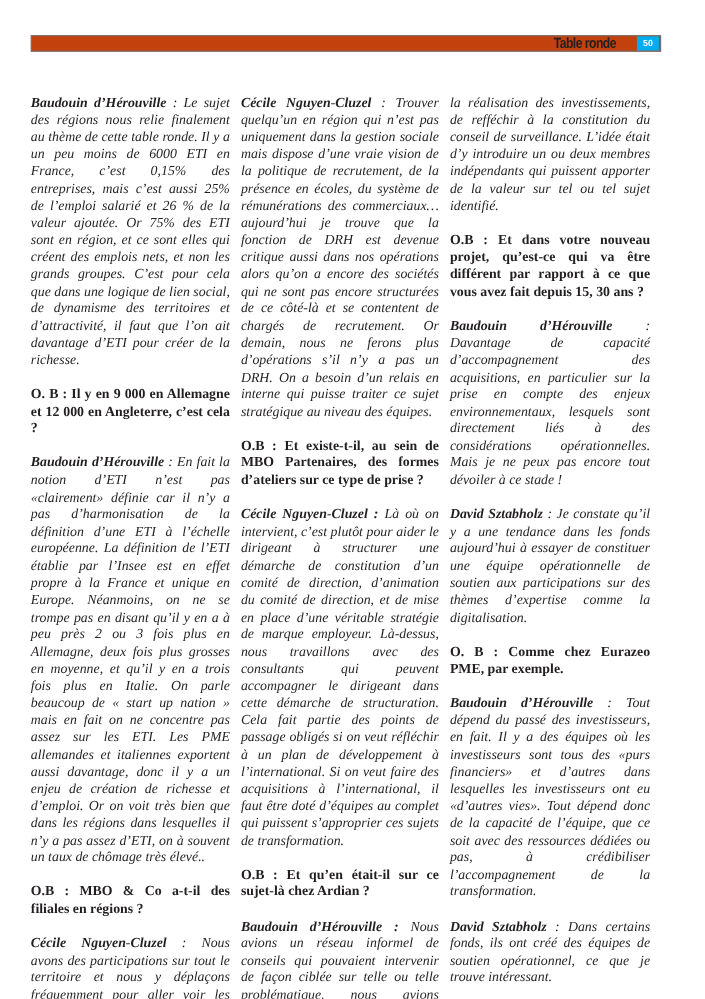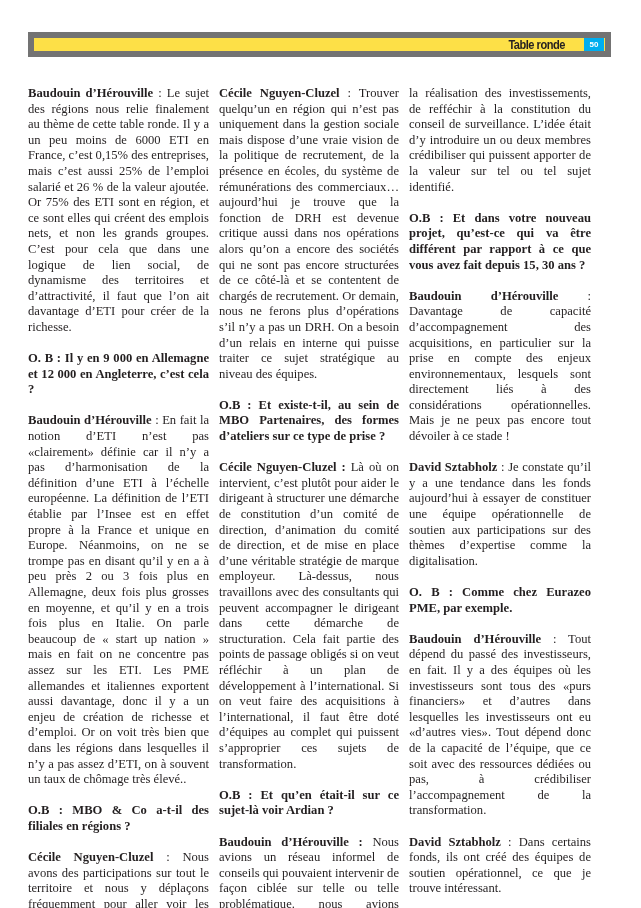--- a/index.html
+++ b/index.html
@@ -14,22 +14,22 @@
       overflow: hidden;
       font-family: "Liberation Serif", "DejaVu Serif", serif;
       color: #231f20;
     }
     .header-bar {
       position: absolute;
       left: 28px;
       top: 32px;
       width: 571px;
       height: 13px;
-      border: 6px solid #737373;
-      background: #fde047;
+      border: 1px solid #737373;
+      background: #c2410c;
     }
     .section-title {
       position: absolute;
       right: 40px;
       top: -2px;
       font-family: "Liberation Sans", "DejaVu Sans", sans-serif;
       font-weight: bold;
       font-size: 13.5px;
       letter-spacing: -0.6px;
       transform: scaleX(0.82);
@@ -58,20 +58,21 @@
       font-size: 12.6px;
       line-height: 15.6px;
       text-align: justify;
       hyphens: none;
     }
     .col-1 { left: 28px; }
     .col-2 { left: 219px; width: 180px; }
     .col-3 { left: 409px; width: 182px; }
     .para {
       margin: 0 0 15.6px 0;
+      font-style: italic;
     }
     .speaker {
       font-weight: bold;
     }
     .question {
       font-weight: bold;
       margin: 0 0 15.6px 0;
       text-align: justify;
     }
   </style>
@@ -87,24 +88,24 @@
     <p class="para"><span class="speaker">Baudouin d’Hérouville</span><span> : </span><span>Le sujet des régions nous relie finalement au thème de cette table ronde. Il y a un peu moins de 6000 ETI en France, c’est 0,15% des entreprises, mais c’est aussi 25% de l’emploi salarié et 26 % de la valeur ajoutée. Or 75% des ETI sont en région, et ce sont elles qui créent des emplois nets, et non les grands groupes. C’est pour cela que dans une logique de lien social, de dynamisme des territoires et d’attractivité, il faut que l’on ait davantage d’ETI pour créer de la richesse.</span></p>
     <p class="question">O. B : Il y en 9 000 en Allemagne et 12 000 en Angleterre, c’est cela ?</p>
     <p class="para"><span class="speaker">Baudouin d’Hérouville</span><span> : </span><span>En fait la notion d’ETI n’est pas «clairement» définie car il n’y a pas d’harmonisation de la définition d’une ETI à l’échelle européenne. La définition de l’ETI établie par l’Insee est en effet propre à la France et unique en Europe. Néanmoins, on ne se trompe pas en disant qu’il y en a à peu près 2 ou 3 fois plus en Allemagne,  deux fois plus grosses en moyenne, et qu’il y en a trois fois plus en Italie. On parle beaucoup de « start up nation » mais en fait on ne concentre pas assez sur les ETI. Les PME allemandes et italiennes exportent aussi davantage, donc il y a un enjeu de création de richesse et d’emploi. Or on voit très bien que dans les régions dans lesquelles il n’y a pas assez d’ETI, on à souvent un taux de chômage très élevé..</span></p>
     <p class="question">O.B : MBO &amp; Co a-t-il des filiales en régions ?</p>
     <p class="para"><span class="speaker">Cécile Nguyen-Cluzel</span><span> : </span><span>Nous avons des participations sur tout le territoire et nous y déplaçons fréquemment pour aller voir les dirigeants. C’est l’occasion de constater par nous-mêmes la manière dont les choses se passent sur le terrain. Or il y a de gros problèmes de recrutement et pas seulement chez les DAF – une fonction en effet critique – mais aussi les DRH, les DSI… qui sont essentiels dans une opération de LBO.</span></p>
   </div>
 <div class="column col-2">
     <p class="para"><span class="speaker">Cécile Nguyen-Cluzel</span><span> : </span><span>Trouver quelqu’un en région qui n’est pas uniquement dans la gestion sociale mais dispose d’une vraie vision de la politique de recrutement, de la présence en écoles, du système de rémunérations des commerciaux… aujourd’hui je trouve que la fonction de DRH est devenue critique aussi dans nos opérations alors qu’on a encore des sociétés qui ne sont pas encore structurées de ce côté-là et se contentent de chargés de recrutement. Or demain, nous ne ferons plus d’opérations s’il n’y a pas un DRH. On a besoin d’un relais en interne qui puisse traiter ce sujet stratégique au niveau des équipes.</span></p>
     <p class="question">O.B : Et existe-t-il, au sein de MBO Partenaires, des formes d’ateliers sur ce type de prise ?</p>
     <p class="para"><span class="speaker">Cécile Nguyen-Cluzel :</span><span> </span><span>Là où on intervient, c’est plutôt pour aider le dirigeant à structurer une démarche de constitution d’un comité de direction, d’animation du comité de direction, et de mise en place d’une véritable stratégie de marque employeur. Là-dessus, nous travaillons avec des consultants qui peuvent accompagner le dirigeant dans cette démarche de structuration. Cela fait partie des points de passage obligés si on veut réfléchir à un plan de développement à l’international. Si on veut faire des acquisitions à l’international, il faut être doté d’équipes au complet qui puissent s’approprier ces sujets de transformation.</span></p>
-    <p class="question">O.B : Et qu’en était-il sur ce sujet-là voir Ardian ?</p>
+    <p class="question">O.B : Et qu’en était-il sur ce sujet-là chez Ardian ?</p>
     <p class="para"><span class="speaker">Baudouin d’Hérouville :</span><span> </span><span>Nous avions un réseau informel de conseils qui pouvaient intervenir de façon ciblée sur telle ou telle problématique. nous avions également le souci, pendant</span></p>
   </div>
 <div class="column col-3">
-    <p class="para">la réalisation des investissements, de refféchir à la constitution du conseil de surveillance. L’idée était d’y introduire un ou deux membres crédibiliser qui puissent apporter de la valeur sur tel ou tel sujet identifié.</p>
+    <p class="para">la réalisation des investissements, de refféchir à la constitution du conseil de surveillance. L’idée était d’y introduire un ou deux membres indépendants qui puissent apporter de la valeur sur tel ou tel sujet identifié.</p>
     <p class="question">O.B : Et dans votre nouveau projet, qu’est-ce qui va être différent par rapport à ce que vous avez fait depuis 15, 30 ans ?</p>
     <p class="para"><span class="speaker">Baudouin d’Hérouville</span><span> : </span><span>Davantage de capacité d’accompagnement des acquisitions, en particulier sur la prise en compte des enjeux environnementaux, lesquels sont directement liés à des considérations opérationnelles. Mais je ne peux pas encore tout dévoiler à ce stade !</span></p>
     <p class="para"><span class="speaker">David Sztabholz</span><span> : </span><span>Je constate qu’il y a une tendance dans les fonds aujourd’hui à essayer de constituer une équipe opérationnelle de soutien aux participations sur des thèmes d’expertise comme la digitalisation.</span></p>
     <p class="question">O. B : Comme chez Eurazeo PME, par exemple.</p>
     <p class="para"><span class="speaker">Baudouin d’Hérouville</span><span> : </span><span>Tout dépend du passé des investisseurs, en fait. Il y a des équipes où les investisseurs sont tous des «purs financiers» et d’autres dans lesquelles les investisseurs ont eu «d’autres vies». Tout dépend donc de la capacité de l’équipe, que ce soit avec des ressources dédiées ou pas, à crédibiliser l’accompagnement de la transformation.</span></p>
     <p class="para"><span class="speaker">David Sztabholz</span><span> : </span><span>Dans certains fonds, ils ont créé des équipes de soutien opérationnel, ce que je trouve intéressant.</span></p>
   </div>
 
 </body></html>

